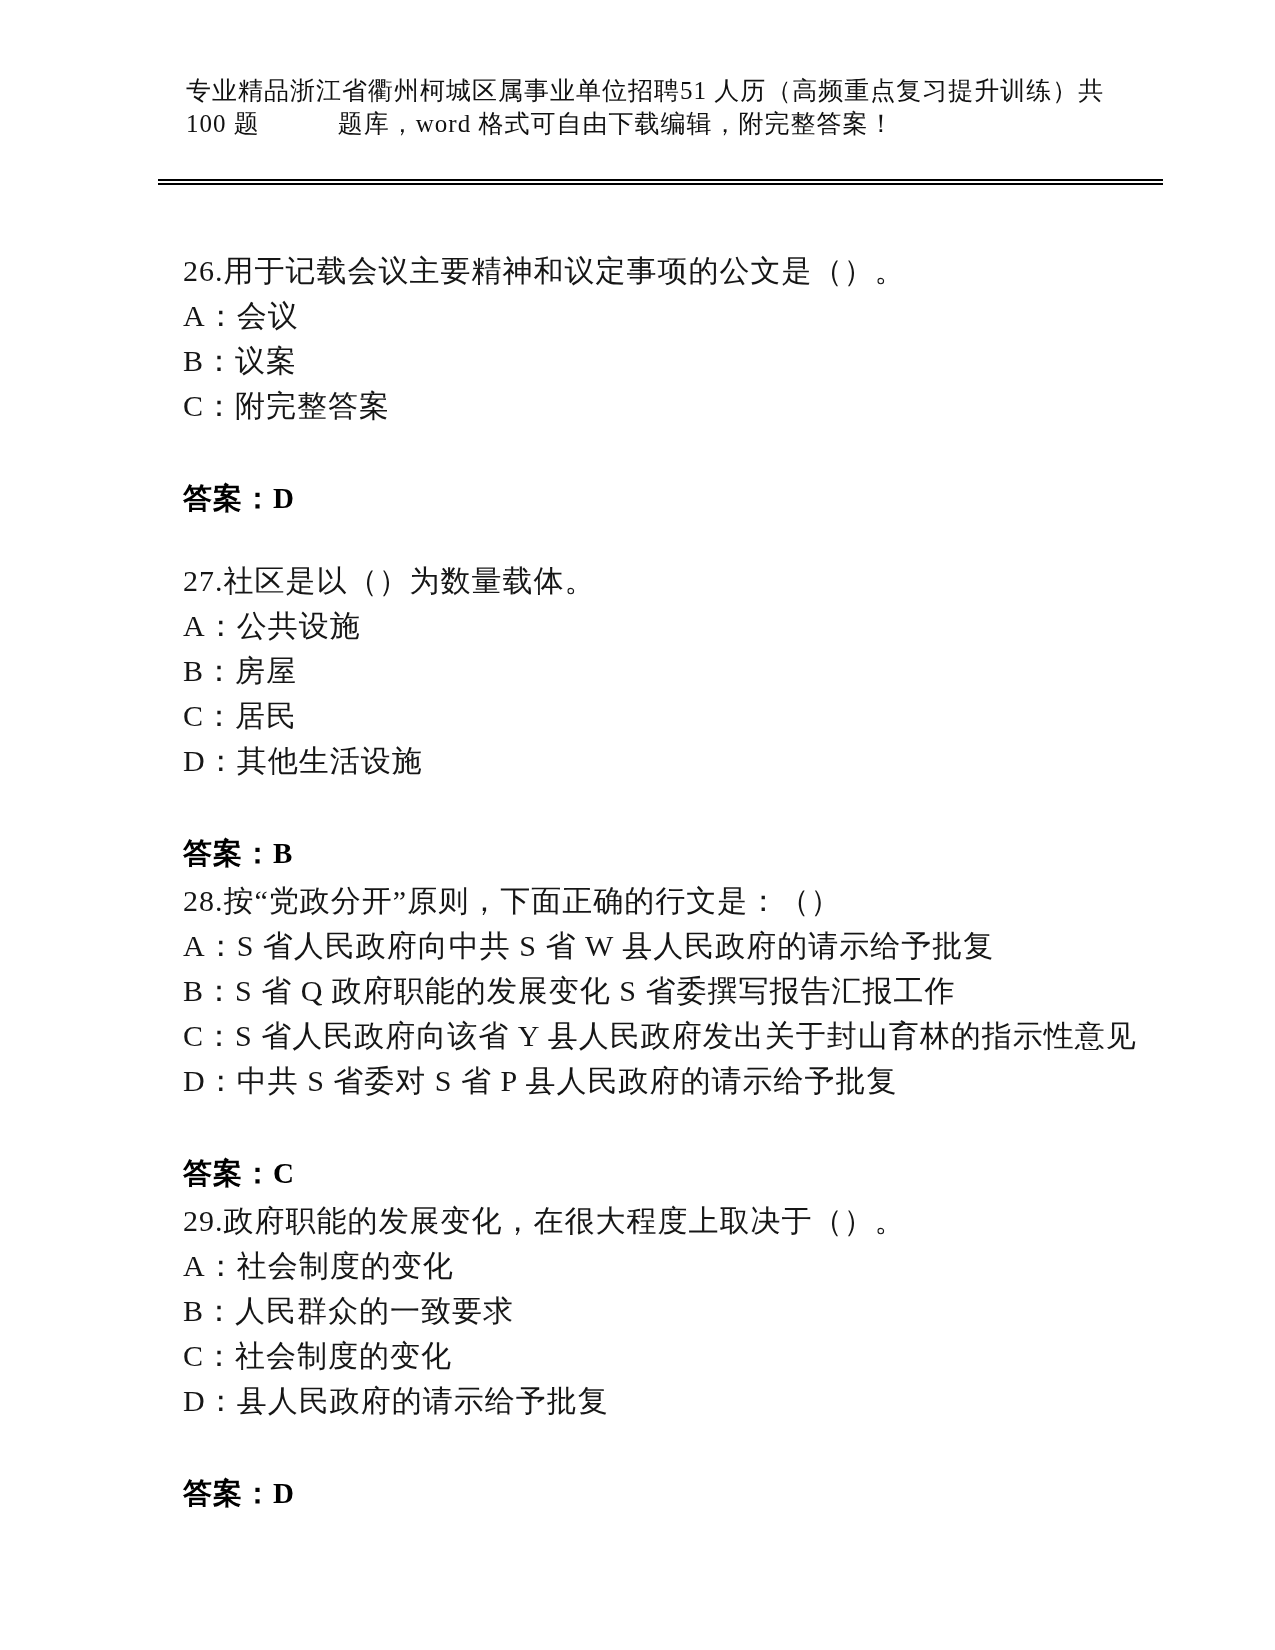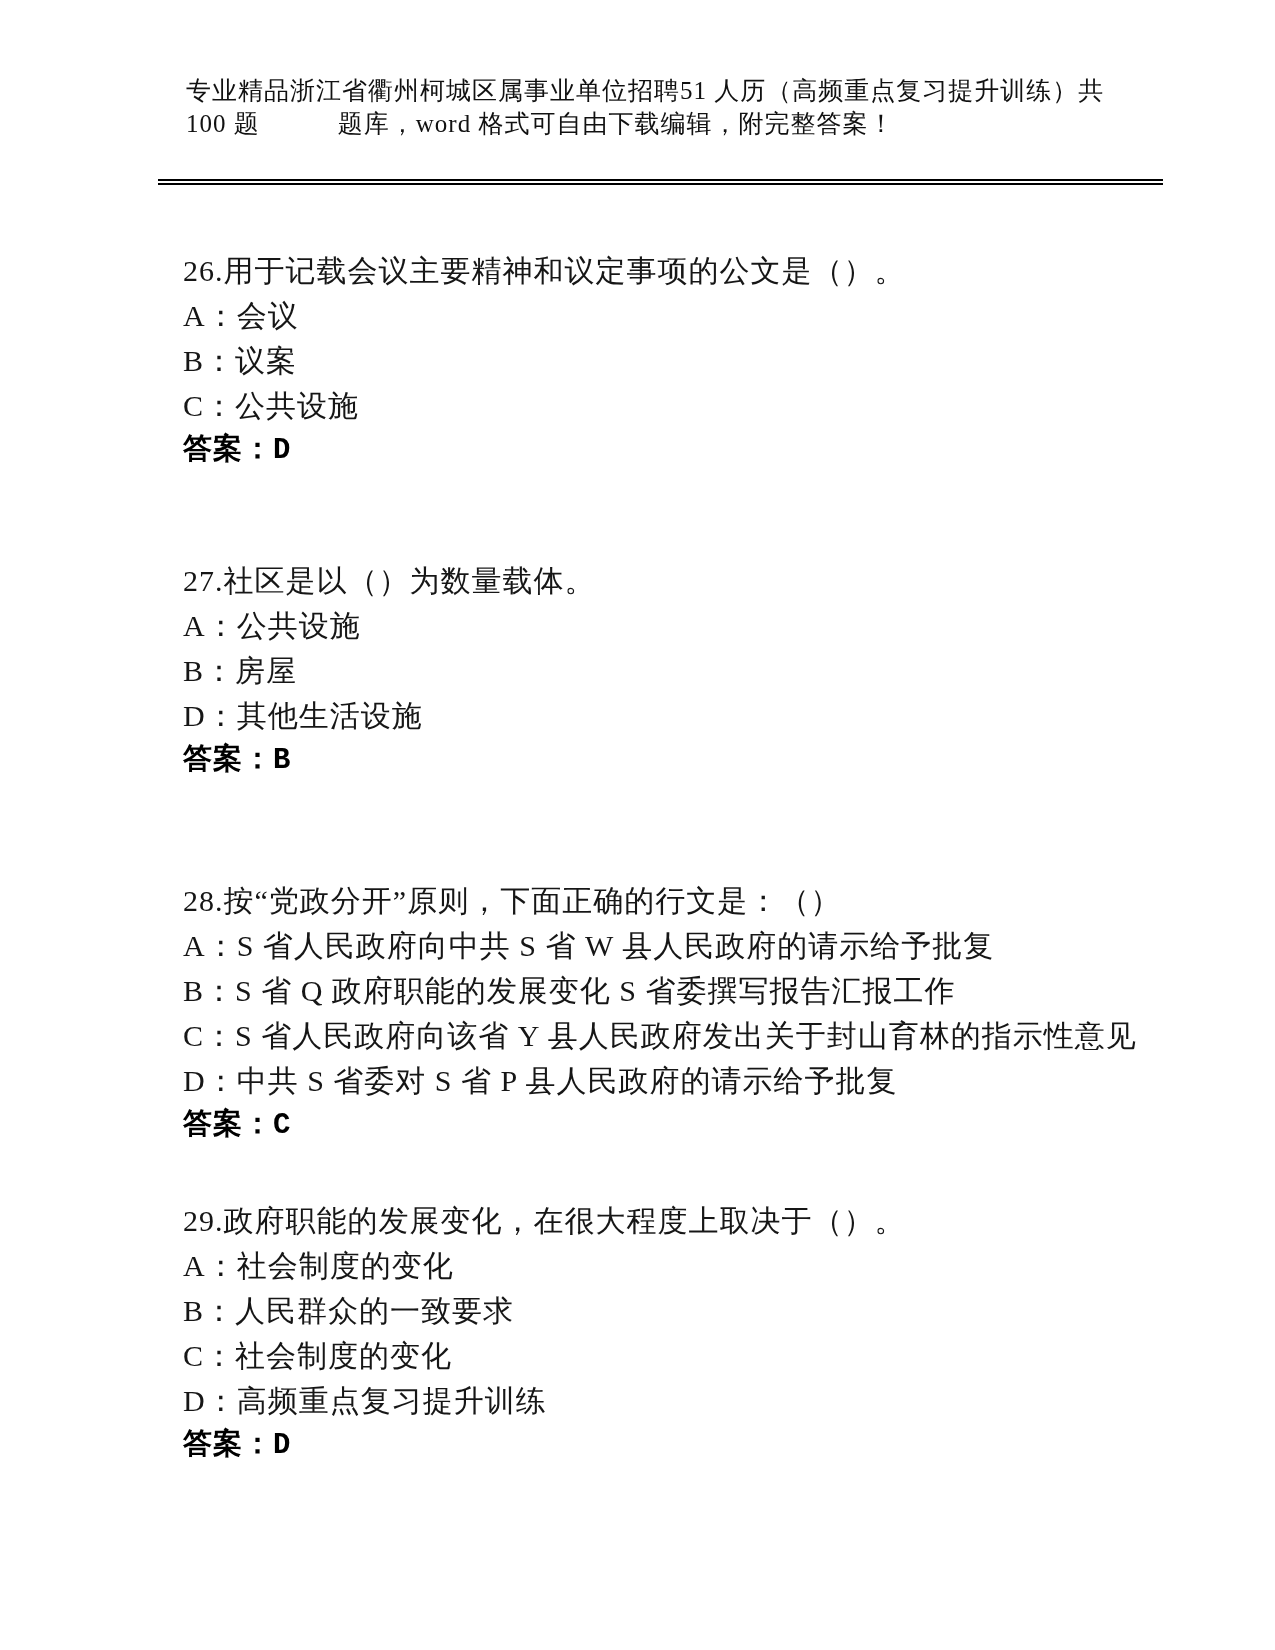--- a/index.html
+++ b/index.html
@@ -45,61 +45,63 @@
     letter-spacing: 1px;
   }
   .q0 { top: 248px; }
   .q1 { top: 558px; }
   .q2 { top: 878px; }
   .q3 { top: 1198px; }
   .q-title, .q-option { font-weight: normal; white-space: nowrap; }
   .q-answer {
     font-weight: bold;
     color: #000000;
-    font-family: Liberation Mono, monospace;
+    font-family: Liberation Serif, serif;
     font-size: 29px;
+    margin-top: 48px;
   }
 </style>
 </head>
 <body>
 
 <div class="page">
   <header class="doc-header">
     <div>专业精品浙江省衢州柯城区属事业单位招聘51 人历（高频重点复习提升训练）共</div>
     <div>100 题　　　题库，word 格式可自由下载编辑，附完整答案！</div>
   </header>
   <div class="header-rule"></div>
   <main id="questions">
   <section class="question q0">
     <div class="q-title">26.用于记载会议主要精神和议定事项的公文是（）。</div>
     <div class="q-option">A：会议</div>
     <div class="q-option">B：议案</div>
-    <div class="q-option">C：公共设施</div>
+    <div class="q-option">C：附完整答案</div>
     <div class="q-answer"><span>答案：</span><span>D</span></div>
   </section>
 
   <section class="question q1">
     <div class="q-title">27.社区是以（）为数量载体。</div>
     <div class="q-option">A：公共设施</div>
     <div class="q-option">B：房屋</div>
+    <div class="q-option">C：居民</div>
     <div class="q-option">D：其他生活设施</div>
     <div class="q-answer"><span>答案：</span><span>B</span></div>
   </section>
 
   <section class="question q2">
     <div class="q-title">28.按“党政分开”原则，下面正确的行文是：（）</div>
     <div class="q-option">A：S 省人民政府向中共 S 省 W 县人民政府的请示给予批复</div>
     <div class="q-option">B：S 省 Q 政府职能的发展变化 S 省委撰写报告汇报工作</div>
     <div class="q-option">C：S 省人民政府向该省 Y 县人民政府发出关于封山育林的指示性意见</div>
     <div class="q-option">D：中共 S 省委对 S 省 P 县人民政府的请示给予批复</div>
     <div class="q-answer"><span>答案：</span><span>C</span></div>
   </section>
 
   <section class="question q3">
     <div class="q-title">29.政府职能的发展变化，在很大程度上取决于（）。</div>
     <div class="q-option">A：社会制度的变化</div>
     <div class="q-option">B：人民群众的一致要求</div>
     <div class="q-option">C：社会制度的变化</div>
-    <div class="q-option">D：高频重点复习提升训练</div>
+    <div class="q-option">D：县人民政府的请示给予批复</div>
     <div class="q-answer"><span>答案：</span><span>D</span></div>
   </section>
 </main>
 </div>
 
 </body></html>

